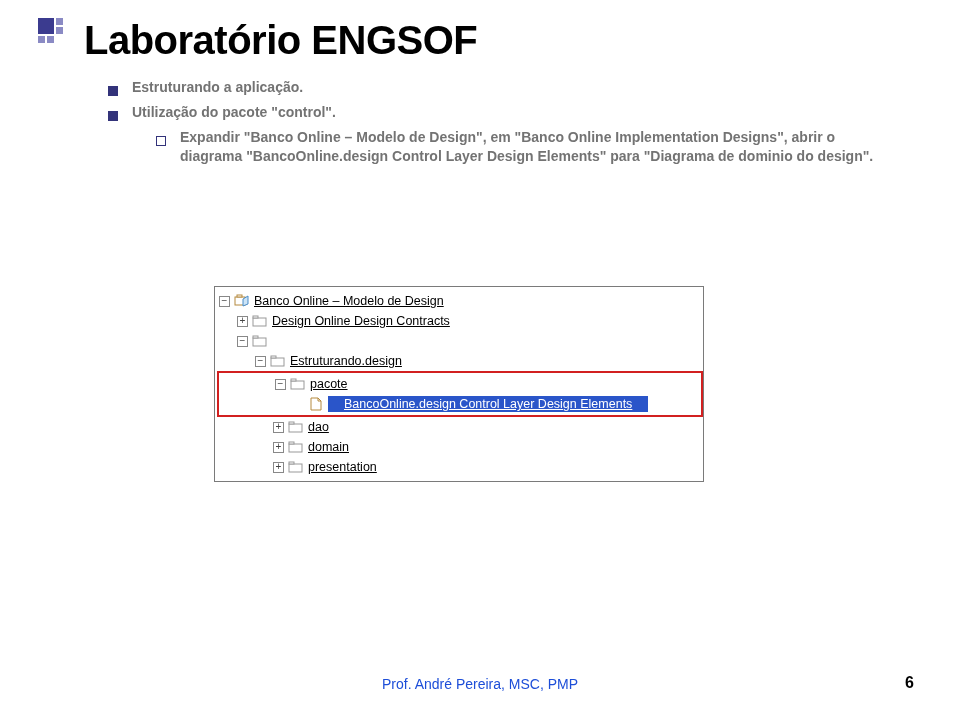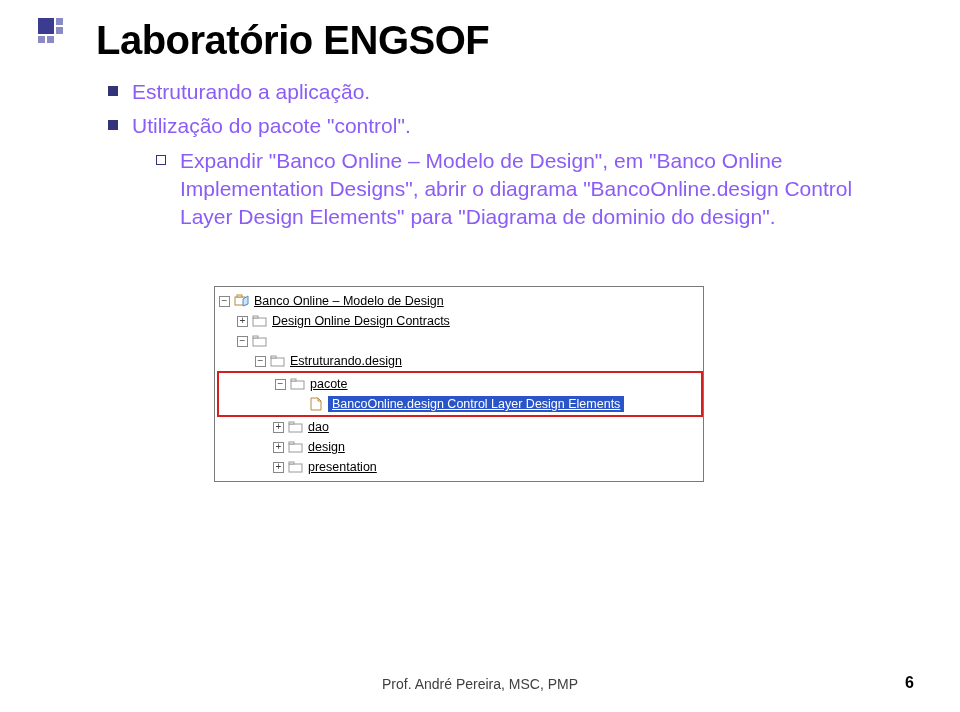--- a/index.html
+++ b/index.html
@@ -19,21 +19,21 @@
     flex-direction: column;
     gap: 2px;
   }
   .deco-row { display: flex; gap: 2px; }
   .deco-big { width: 16px; height: 16px; background: #3b3b8f; }
   .deco-small { width: 7px; height: 7px; background: #8a8ac4; }
   .deco-wrap { display: flex; flex-direction: column; gap: 2px; justify-content: flex-end; }
   .title {
     position: absolute;
     top: 18px;
-    left: 96px;
+    left: 84px;
     font-size: 40px;
     font-weight: bold;
     color: #000;
     letter-spacing: -0.5px;
   }
   .bullets {
     position: absolute;
     top: 78px;
     left: 108px;
     width: 780px;
@@ -45,23 +45,24 @@
   }
   .bullet-square {
     width: 10px;
     height: 10px;
     background: #33337a;
     margin-top: 8px;
     margin-right: 14px;
     flex-shrink: 0;
   }
   .bullet-text {
-    font-size: 21px;
-    color: #8b5cf6;
+    font-size: 14px;
+    color: #737373;
     line-height: 1.35;
+    font-weight: bold;
   }
   .sub-item {
     display: flex;
     align-items: flex-start;
     margin-left: 48px;
     margin-top: 2px;
   }
   .sub-square {
     width: 10px;
     height: 10px;
@@ -109,41 +110,41 @@
     align-items: center;
     justify-content: center;
     margin-right: 4px;
     flex-shrink: 0;
   }
   .folder-icon svg, .model-icon svg, .doc-icon svg { display: block; }
   .tree-label { color: #000; text-decoration: underline; }
   .tree-label.selected {
     background: #2a55c9;
     color: #fff;
-    padding: 1px 4px;
+    padding: 1px 16px;
     text-align: right;
   }
   .indent { display: inline-block; flex-shrink: 0; }
   .i1 { width: 18px; }
   .i2 { width: 36px; }
   .i3 { width: 54px; }
   .i4 { width: 72px; }
   .red-box {
     border: 2px solid #d22020;
     padding: 1px 2px;
     margin-left: -2px;
   }
   .footer {
     position: absolute;
     bottom: 20px;
     left: 0;
     width: 960px;
     text-align: center;
     font-size: 14px;
-    color: #404040;
+    color: #1d4ed8;
   }
   .page-num {
     position: absolute;
     bottom: 20px;
     right: 46px;
     font-size: 16px;
     font-weight: bold;
     color: #000;
   }
 </style>
@@ -270,21 +271,21 @@
 
   <div class="tree-node">
     <span class="indent i3"></span>
     <span class="tree-toggle">+</span>
     <span class="tree-icon folder-icon">
       <svg width="16" height="14" viewBox="0 0 16 14">
           <rect x="1" y="4" width="13" height="8" fill="#fff" stroke="#999"></rect>
           <rect x="1" y="2" width="5" height="2" fill="#fff" stroke="#999"></rect>
         </svg>
     </span>
-    <span class="tree-label">design</span>
+    <span class="tree-label">domain</span>
   </div>
 
   <div class="tree-node">
     <span class="indent i3"></span>
     <span class="tree-toggle">+</span>
     <span class="tree-icon folder-icon">
       <svg width="16" height="14" viewBox="0 0 16 14">
           <rect x="1" y="4" width="13" height="8" fill="#fff" stroke="#999"></rect>
           <rect x="1" y="2" width="5" height="2" fill="#fff" stroke="#999"></rect>
         </svg>

